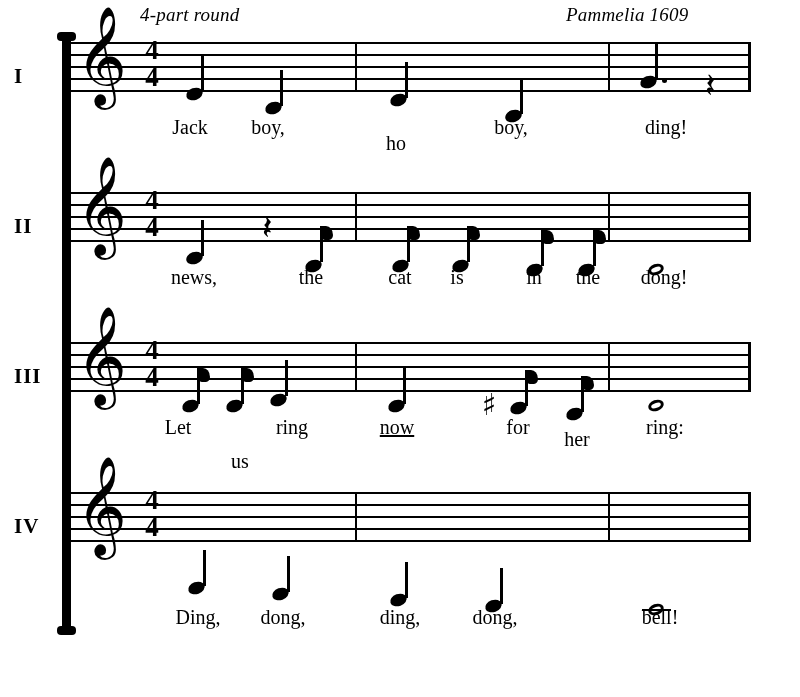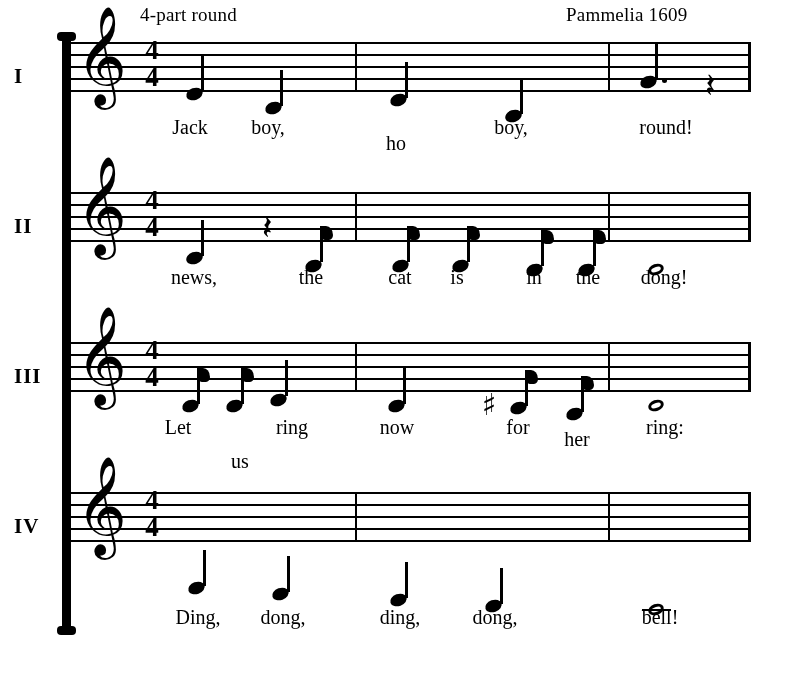--- a/index.html
+++ b/index.html
@@ -15,20 +15,21 @@
     color: #000000;
     overflow: hidden;
   }
 
   
   .hdr {
     position: absolute;
     font-size: 19px;
     white-space: nowrap;
     letter-spacing: 0.2px;
+    font-style: italic;
   }
   .hdr-left  { left: 140px; top: 4px; }
   .hdr-right { left: 566px; top: 4px; }
 
   
   .score {
     position: absolute;
     left: 0;
     top: 30px;
     width: 800px;
@@ -234,21 +235,21 @@
     <div class="note" style="left:640px; top:46px;"></div>
     <div class="stem" style="left:655px; top:14px;"></div>
     <div class="dot" style="left:662px; top:48px;"></div>
     <div class="rest" style="left:705px; top:38px;">𝄽</div>
 
     <div class="lyric-row">
       <div class="lyric" style="left:190px;">Jack</div>
       <div class="lyric" style="left:268px;">boy,</div>
       <div class="lyric" style="left:396px;margin-top:16px;">ho</div>
       <div class="lyric" style="left:511px;">boy,</div>
-      <div class="lyric" style="left:666px;">round!</div>
+      <div class="lyric" style="left:666px;">ding!</div>
     </div>
   </div>
 
   <div class="system sys2">
     <div class="voice-label">II</div>
 
     <div class="staff">
       <div class="line l0"></div>
         <div class="line l1"></div>
         <div class="line l2"></div>
@@ -349,21 +350,21 @@
     <div class="note" style="left:566px; top:78px;"></div>
     <div class="stem" style="left:581px; top:46px;"></div>
     <div class="flag" style="left:583px; top:46px;"></div>
 
     <div class="note hollow" style="left:648px; top:70px;"></div>
 
     <div class="lyric-row">
       <div class="lyric" style="left:178px;">Let</div>
       <div class="lyric" style="left:240px;margin-top:34px;">us</div>
       <div class="lyric" style="left:292px;">ring</div>
-      <div class="lyric" style="left:397px;">now</div>
+      <div class="lyric" style="left:397px;text-decoration:underline;">now</div>
       <div class="lyric" style="left:518px;">for</div>
       <div class="lyric" style="left:577px;margin-top:12px;">her</div>
       <div class="lyric" style="left:665px;">ring:</div>
     </div>
   </div>
 
   <div class="system sys4">
     <div class="voice-label">IV</div>
 
     <div class="staff">

